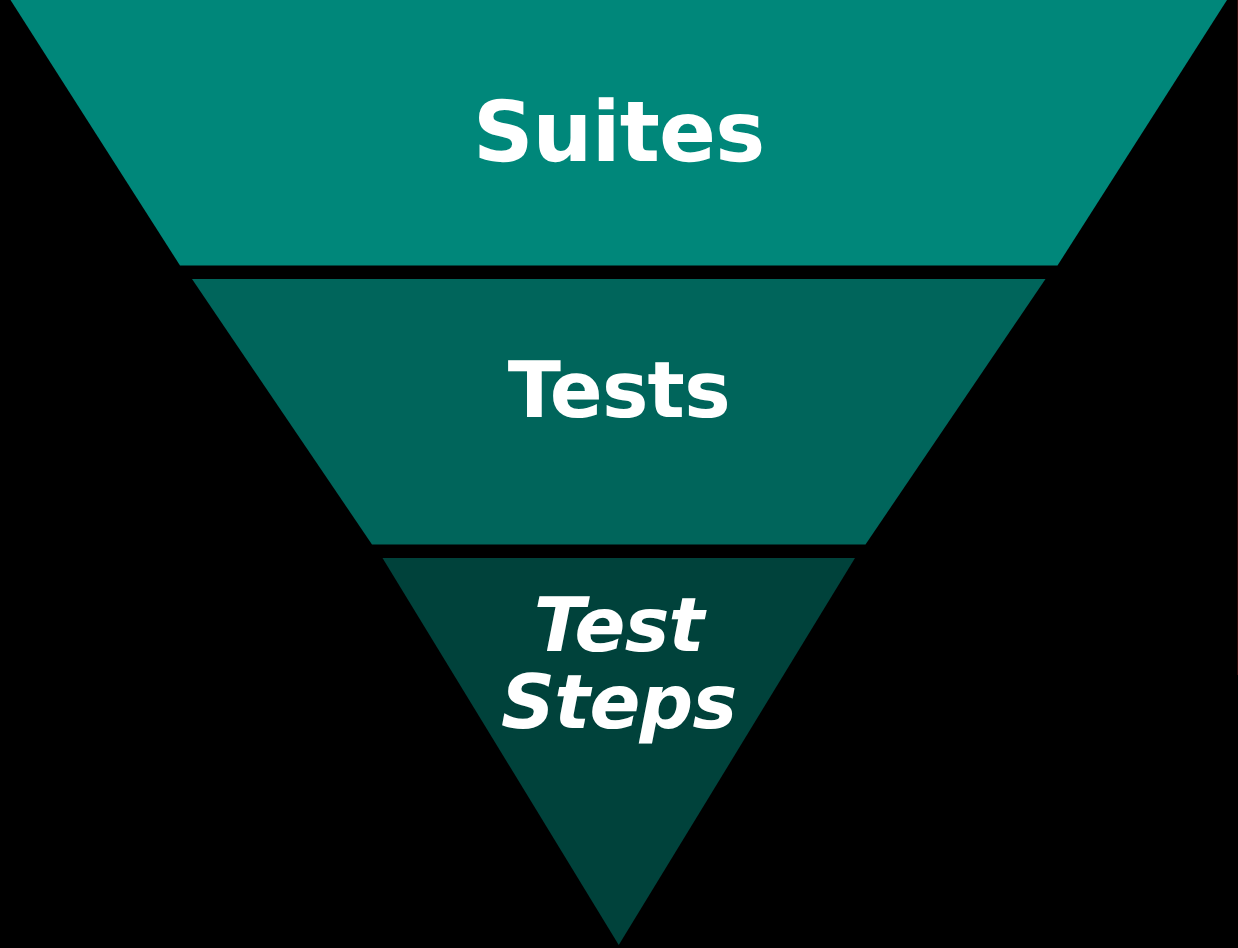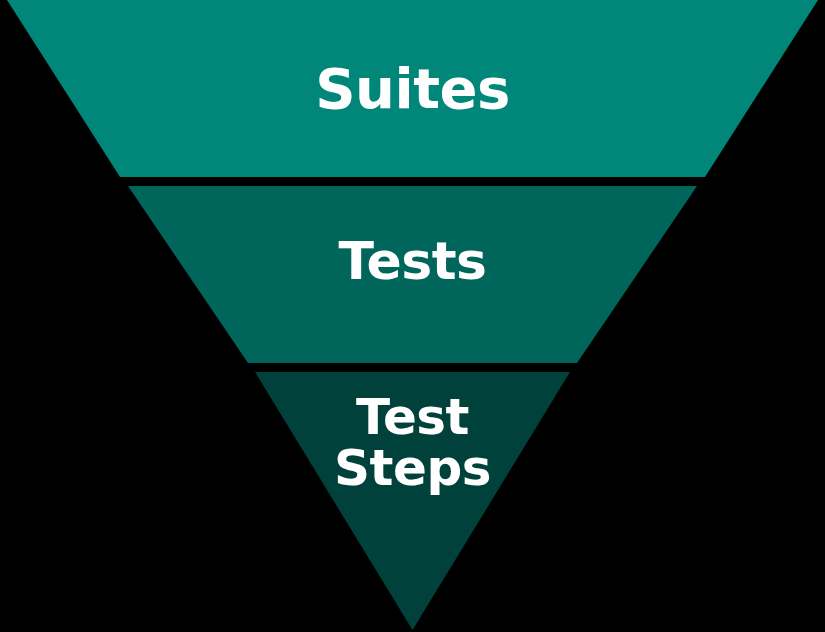--- a/index.html
+++ b/index.html
@@ -45,20 +45,21 @@
     top: 60px;
     font-size: 56px;
   }
   #label-tests {
     top: 247px;
     font-size: 52px;
   }
   #label-test-steps {
     top: 392px;
     font-size: 50px;
+    font-style: italic;
   }
 </style>
 </head>
 <body>
 
 <div id="funnel-diagram">
 
   <svg id="funnel-svg" viewBox="0 0 825 632" preserveAspectRatio="none">
     <rect x="0" y="0" width="825" height="632" fill="#000000"></rect>
     <polygon fill="#00877A" points="7,0 818,0 705,177 120,177"></polygon>

